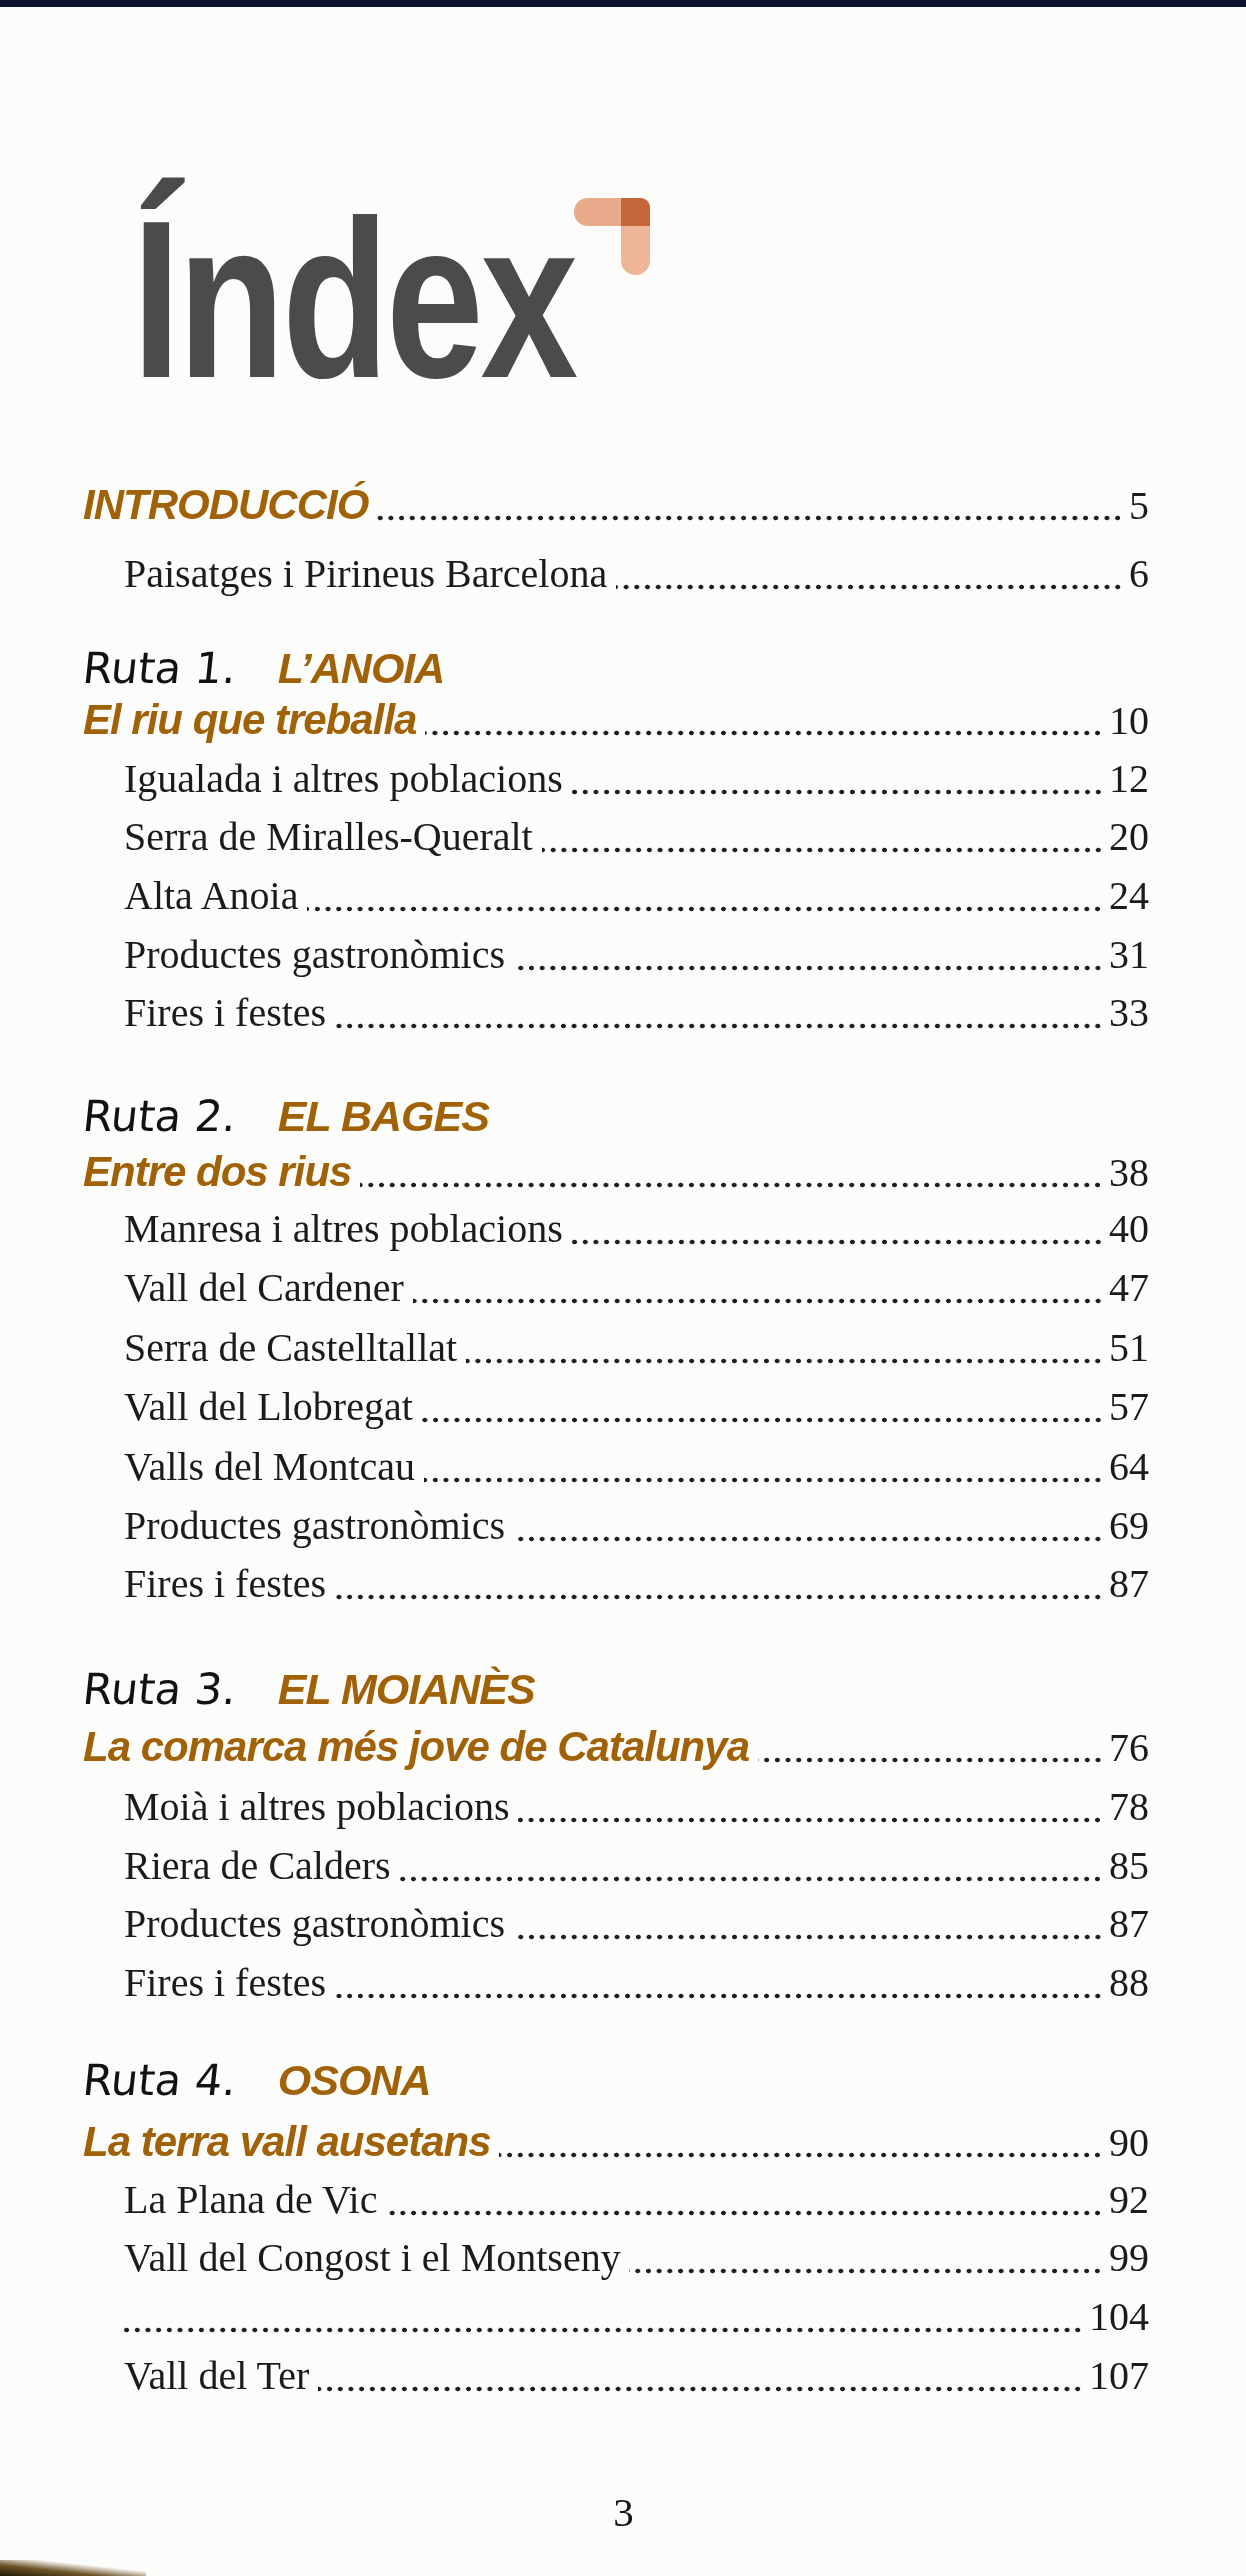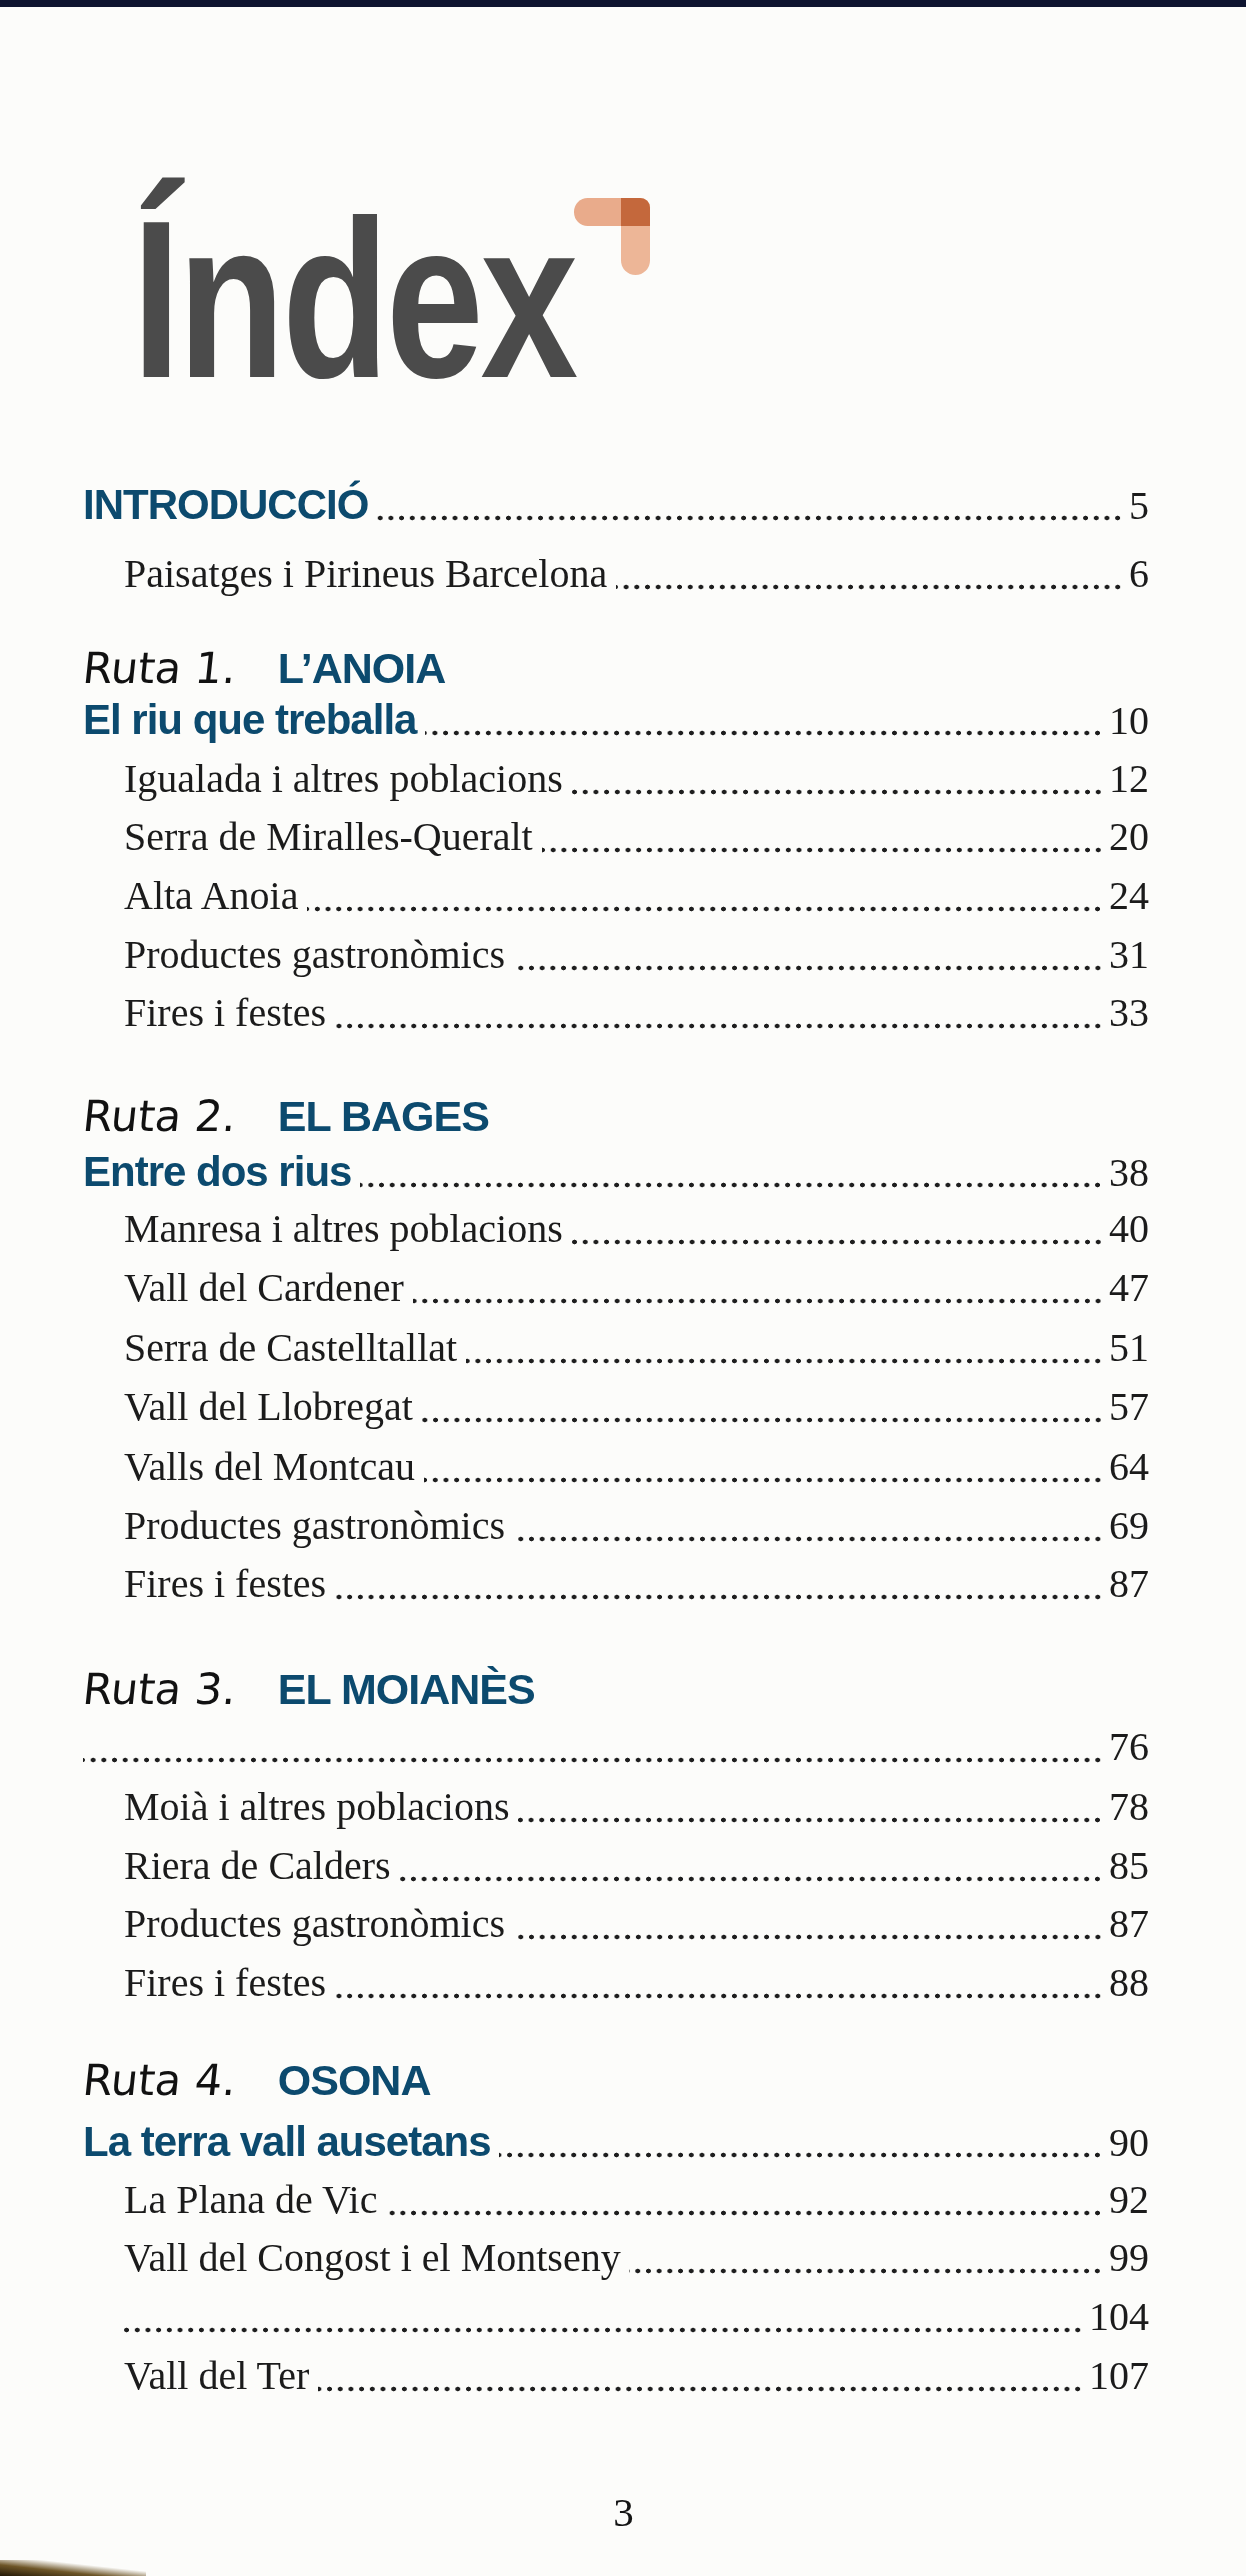--- a/index.html
+++ b/index.html
@@ -50,21 +50,21 @@
   
   .row{
     position:absolute;left:83px;right:98px;height:49px;
     display:flex;align-items:baseline;
     white-space:nowrap;
   }
   .row.sub{left:124px;align-items:center;}
   .serif{font-family:"Liberation Serif", serif;font-size:40px;line-height:49px;color:#1b1b1b;}
   .bold{
     font-family:"Liberation Sans", sans-serif;font-weight:700;
-    font-size:42px;line-height:49px;letter-spacing:-1px;color:#0c4a6e;
+    font-size:42px;line-height:49px;letter-spacing:-1px;color:#a16207;font-style:italic;
   }
   .script{
     font-family:"DejaVu Sans", sans-serif;
     font-size:43px;line-height:49px;font-weight:400;color:#111;
     display:inline-block;
     transform:skewX(-6deg);
     margin-right:13.7px;
   }
   .name{font-size:43px;margin-left:28px;}
   .label{margin-right:8.8px;}
@@ -193,20 +193,21 @@
   <span class="serif label">Fires i festes</span>
   <span class="dots"></span>
   <span class="serif num">87</span>
 </div>
 
 <div class="row" style="top:1665px">
   <span class="script">Ruta 3.</span>
   <span class="bold name">EL MOIANÈS</span>
 </div>
 <div class="row" style="top:1722px">
+  <span class="bold label">La comarca més jove de Catalunya</span>
   <span class="dots"></span>
   <span class="serif num">76</span>
 </div>
 <div class="row sub" style="top:1782px">
   <span class="serif label">Moià i altres poblacions</span>
   <span class="dots"></span>
   <span class="serif num">78</span>
 </div>
 <div class="row sub" style="top:1841px">
   <span class="serif label">Riera de Calders</span>

